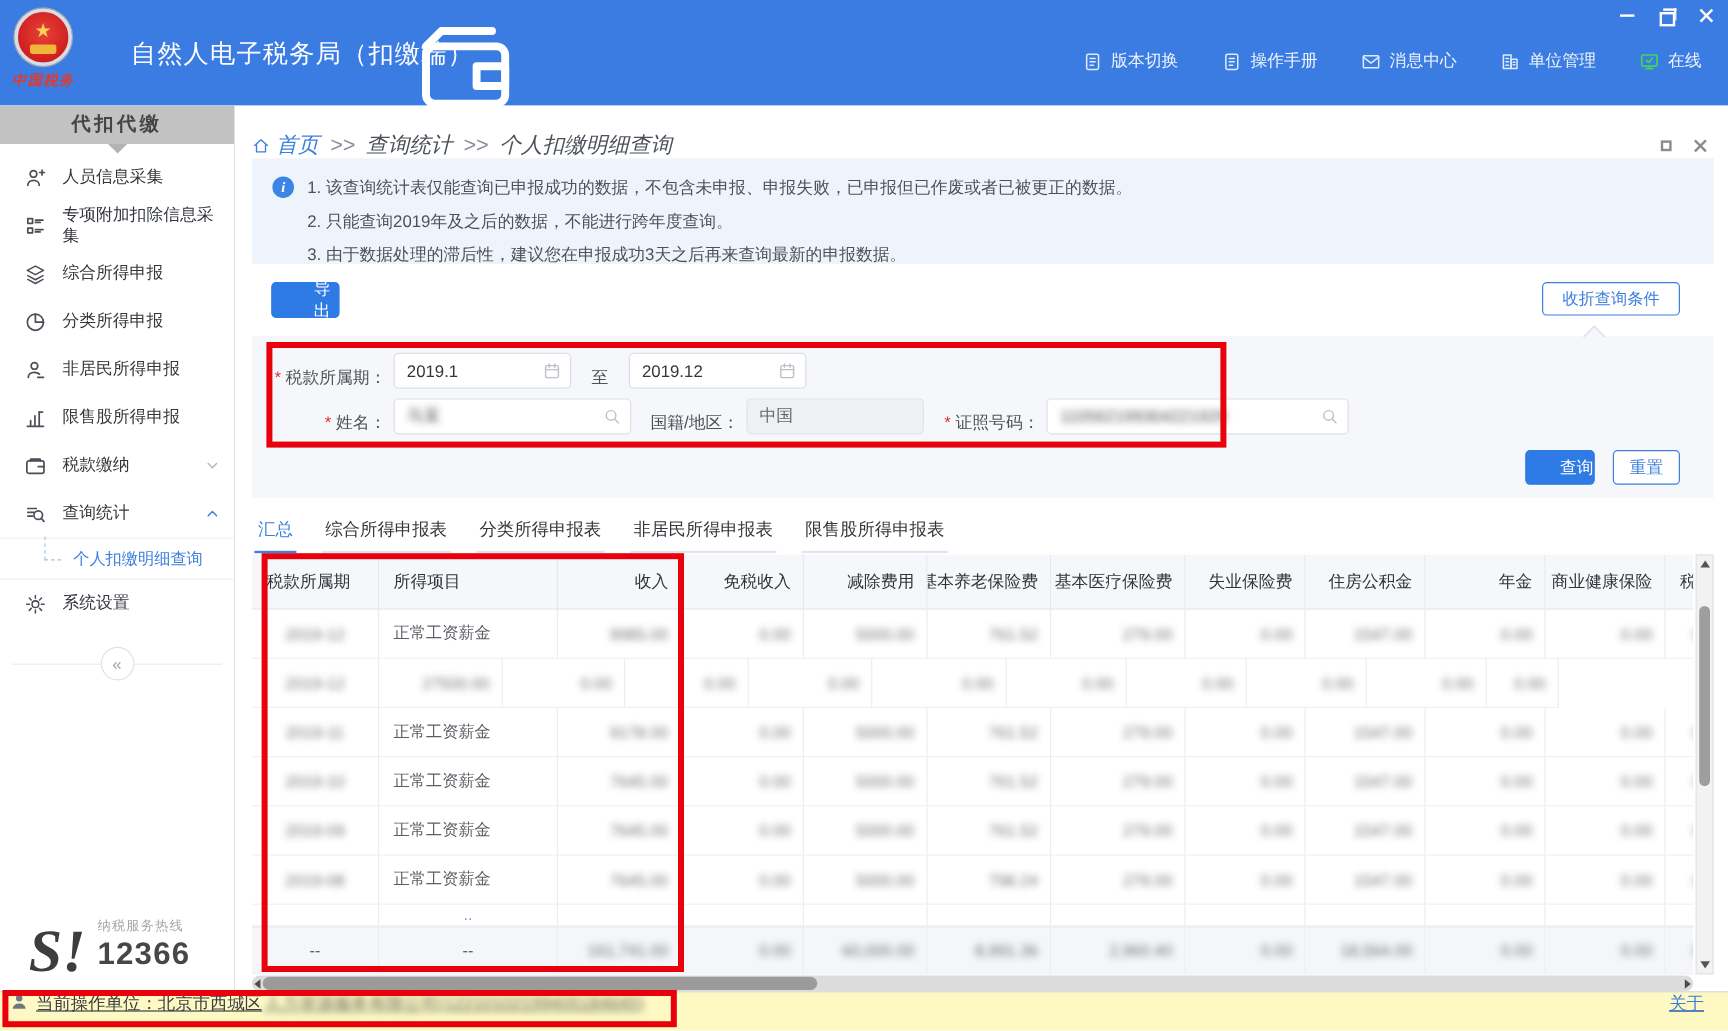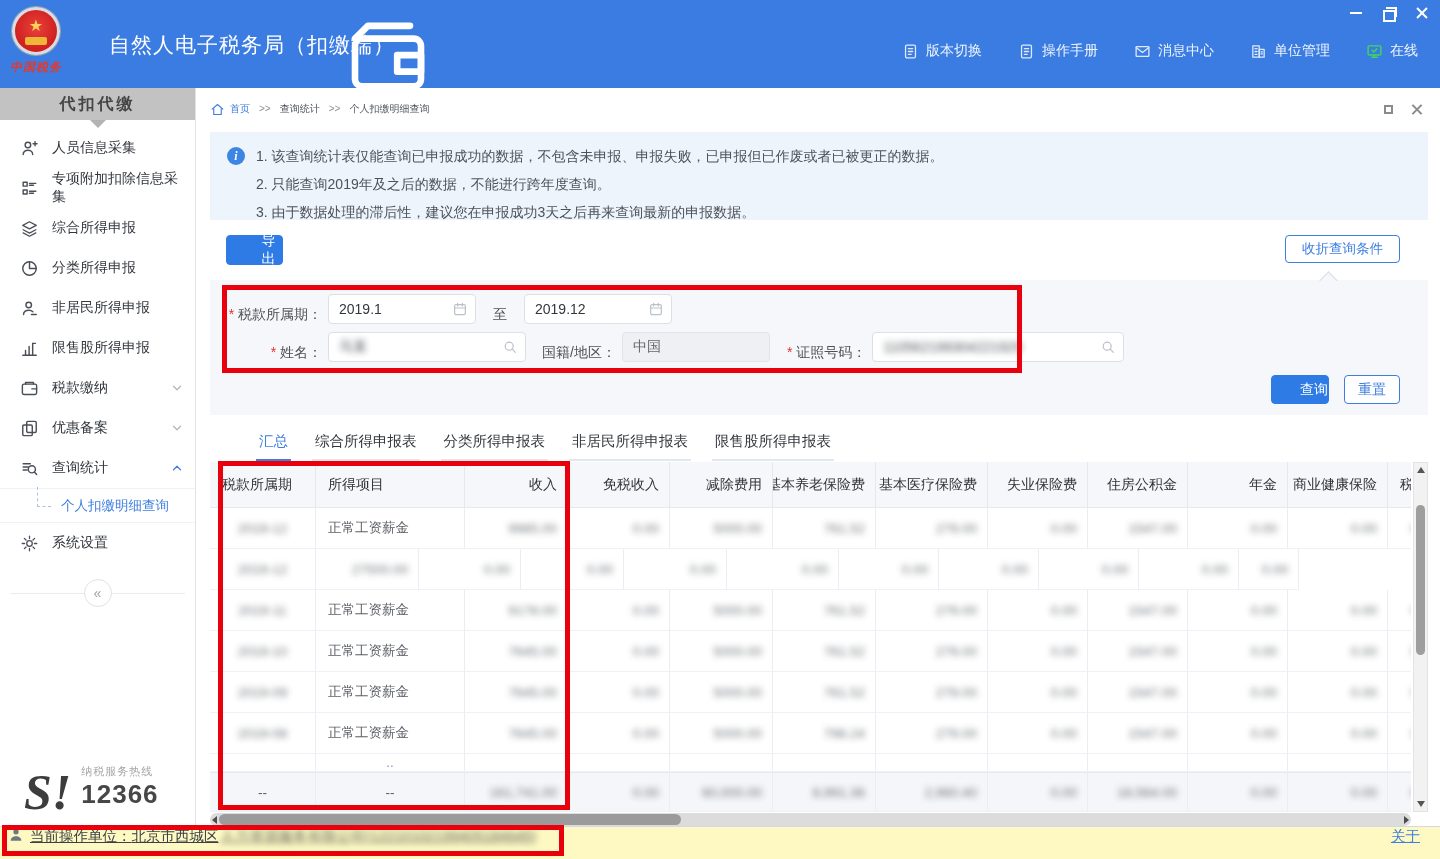--- a/index.html
+++ b/index.html
@@ -63,22 +63,22 @@
     line-height:26px; font-size:14px; cursor:pointer; }
   .hotline { position:absolute; left:24px; bottom:14px; display:flex; align-items:flex-end; gap:10px; }
   .hl-mark { font-family:"Liberation Serif","DejaVu Serif",serif; font-style:italic; font-weight:900;
     font-size:50px; line-height:.8; color:#3d3d3d; }
   .hl-texts { padding-bottom:2px; }
   .hl-label { font-size:11px; color:#a6a6a6; letter-spacing:1px; }
   .hl-num { font-size:26px; font-weight:bold; color:#474747; letter-spacing:1px; }
 
   
   .content { position:absolute; left:196px; top:88px; right:0; bottom:33px; background:#fff; overflow:hidden; }
-  .crumb-bar { position:absolute; left:0; top:4px; right:0; height:34px; display:flex; align-items:center;
-    padding:0 16px 0 14px; font-size:10px; color:#606archive5a68; color:#5f6470; }
+  .crumb-bar { position:absolute; left:0; top:16px; right:0; height:34px; display:flex; align-items:center;
+    padding:0 16px 0 14px; font-size:18px; color:#606archive5a68; color:#5f6470;font-style:italic; }
   .crumb-home { display:flex; align-items:center; gap:5px; color:#3d7edf; cursor:pointer; }
   .crumb-home .hi { width:15px; height:15px; }
   .crumb-sep { margin:0 9px; color:#8b9099; }
   .crumb-item { color:#4c5158; }
   .mini-controls { margin-left:auto; display:flex; gap:16px; }
   .mc { width:13px; height:13px; position:relative; cursor:pointer; }
   .mc-max::before { content:""; position:absolute; inset:2px; border:2px solid #8b8b8b; }
   .mc-close::before,.mc-close::after { content:""; position:absolute; left:5px; top:0; width:2px; height:13px; background:#8b8b8b; }
   .mc-close::before { transform:rotate(45deg); } .mc-close::after { transform:rotate(-45deg); }
 
@@ -108,21 +108,21 @@
   .inp .ric { position:absolute; right:7px; top:50%; transform:translateY(-50%); width:16px; height:16px;
     color:#bcc1c9; cursor:pointer; }
   .inp.disabled { background:#eef0f4; border-color:#e0e4ea; color:#62666d; cursor:default; }
   .bl { filter:blur(3px); opacity:.85; }
   .form-actions { position:absolute; right:28px; bottom:11px; display:flex; gap:15px; }
   .search-btn { width:58px; height:29px; }
   .reset-btn { width:56px; height:29px; }
 
   .tabs { position:absolute; left:16px; top:340px; display:flex; gap:21px; font-size:14.5px; }
   .tab { padding:4px 3px 8px; border-bottom:2px solid #e3e7ed; color:#33373d; cursor:pointer; white-space:nowrap; }
-  .tab.active { color:#3d7edf; border-bottom-color:#3d7edf;margin-left:44px; }
+  .tab.active { color:#3d7edf; border-bottom-color:#3d7edf; }
 
   
   .table-wrap { position:absolute; left:14px; right:12px; top:374px; bottom:0; }
   .tview { position:absolute; left:0; top:0; right:17px; bottom:14px; overflow:hidden; }
   .ttable { width:1238px; }
   .trow { display:flex; width:1238px; }
   .tcell { flex:none; display:flex; align-items:center; border-right:1px solid #eaedf2;
     border-bottom:1px solid #eff1f6; font-size:13.5px; color:#5c6066; overflow:hidden; white-space:nowrap; }
   .thead .tcell { height:46px; background:#f6f7fa; color:#303339; font-size:14px;
     border-right:1px solid #e4e8ef; border-bottom:1px solid #e4e8ef; }
@@ -296,34 +296,20 @@
       </div>
       <div class="side-item">
         <span class="mi">
           <svg viewBox="0 0 24 24" fill="none" stroke="currentColor" stroke-width="1.8" stroke-linecap="round" stroke-linejoin="round" style="width:100%;height:100%">
             <rect x="3" y="6.5" width="18" height="13" rx="2"></rect>
             <path d="M7 6.5v-2h10v2"></path>
             <path d="M15 12.5h6"></path>
           </svg>
         </span>
         <span>税款缴纳</span>
-        <span class="chev">
-          <svg viewBox="0 0 24 24" fill="none" stroke="currentColor" stroke-width="2.4" stroke-linecap="round" stroke-linejoin="round" style="width:100%;height:100%">
-            <path d="M5 8.5l7 7 7-7"></path>
-          </svg>
-        </span>
-      </div>
-      <div class="side-item">
-        <span class="mi">
-          <svg viewBox="0 0 24 24" fill="none" stroke="currentColor" stroke-width="1.8" stroke-linecap="round" stroke-linejoin="round" style="width:100%;height:100%">
-            <rect x="8.5" y="3" width="12" height="14" rx="1.5"></rect>
-            <rect x="3.5" y="7.5" width="12" height="13.5" rx="1.5"></rect>
-          </svg>
-        </span>
-        <span>优惠备案</span>
         <span class="chev">
           <svg viewBox="0 0 24 24" fill="none" stroke="currentColor" stroke-width="2.4" stroke-linecap="round" stroke-linejoin="round" style="width:100%;height:100%">
             <path d="M5 8.5l7 7 7-7"></path>
           </svg>
         </span>
       </div>
       <div class="side-item">
         <span class="mi">
           <svg viewBox="0 0 24 24" fill="none" stroke="currentColor" stroke-width="1.8" stroke-linecap="round" stroke-linejoin="round" style="width:100%;height:100%">
             <path d="M4 6h9M4 10h6.5M4 14h5"></path>

